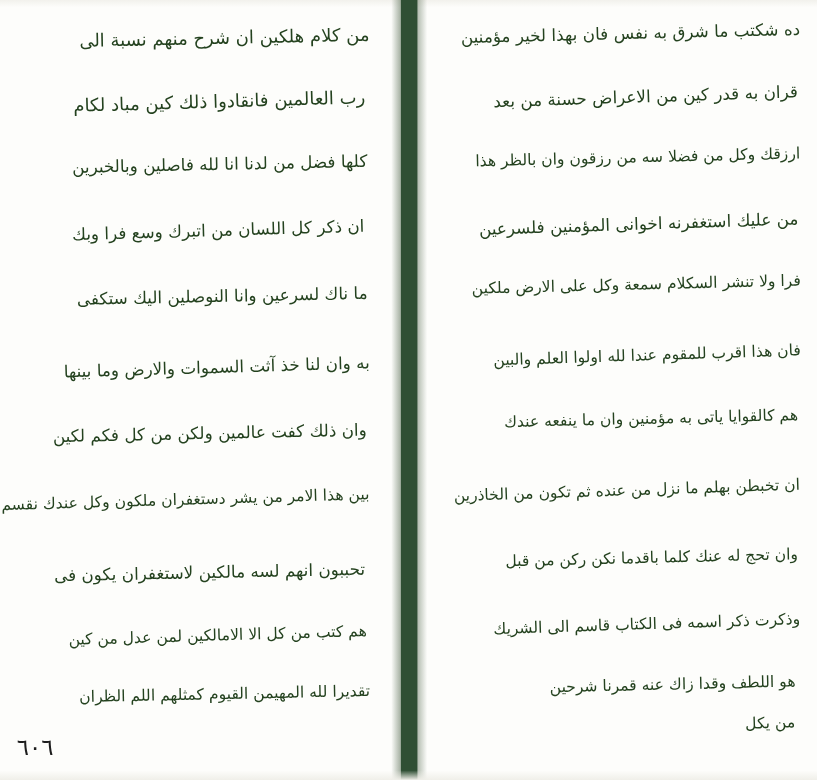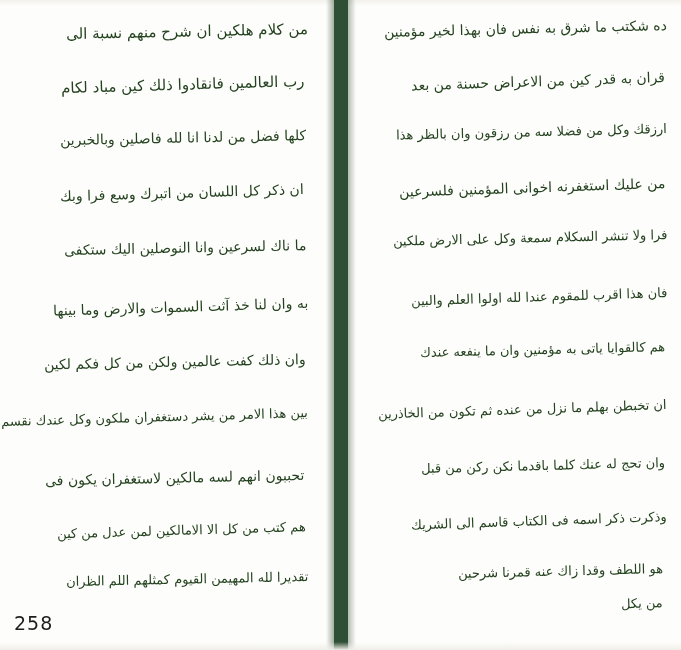--- a/index.html
+++ b/index.html
@@ -133,16 +133,16 @@
     <div class="line" style="top: 228px; right: 14px; font-size: 13px; color: rgb(36, 66, 31);">فرا ولا تنشر السكلام سمعة وكل على الارض ملكين</div>
     <div class="line" style="top: 286px; right: 14px; font-size: 13px; color: rgb(36, 66, 31);">فان هذا اقرب للمقوم عندا لله اولوا العلم والبين</div>
     <div class="line" style="top: 340px; right: 16px; font-size: 13px; color: rgb(36, 66, 31);">هم كالقوايا ياتى به مؤمنين وان ما ينفعه عندك</div>
     <div class="line" style="top: 398px; right: 14px; font-size: 13px; color: rgb(36, 66, 31);">ان تخبطن بهلم ما نزل من عنده ثم تكون من الخاذرين</div>
     <div class="line" style="top: 456px; right: 16px; font-size: 13px; color: rgb(36, 66, 31);">وان تحج له عنك كلما باقدما نكن ركن من قبل</div>
     <div class="line" style="top: 510px; right: 14px; font-size: 13px; color: rgb(36, 66, 31);">وذكرت ذكر اسمه فى الكتاب قاسم الى الشريك</div>
     <div class="line" style="top: 562px; right: 18px; font-size: 13px; color: rgb(36, 66, 31);">هو اللطف وقدا زاك عنه قمرنا شرحين</div>
     <div class="line" style="top: 596px; right: 18px; font-size: 13px; color: rgb(36, 66, 31);">من يكل</div>
   </div>
 
-  <div class="folio-number">258</div>
+  <div class="folio-number">٦٠٦</div>
 
   <div class="page-edge-bottom"></div>
 </div>
 
 </body></html>

